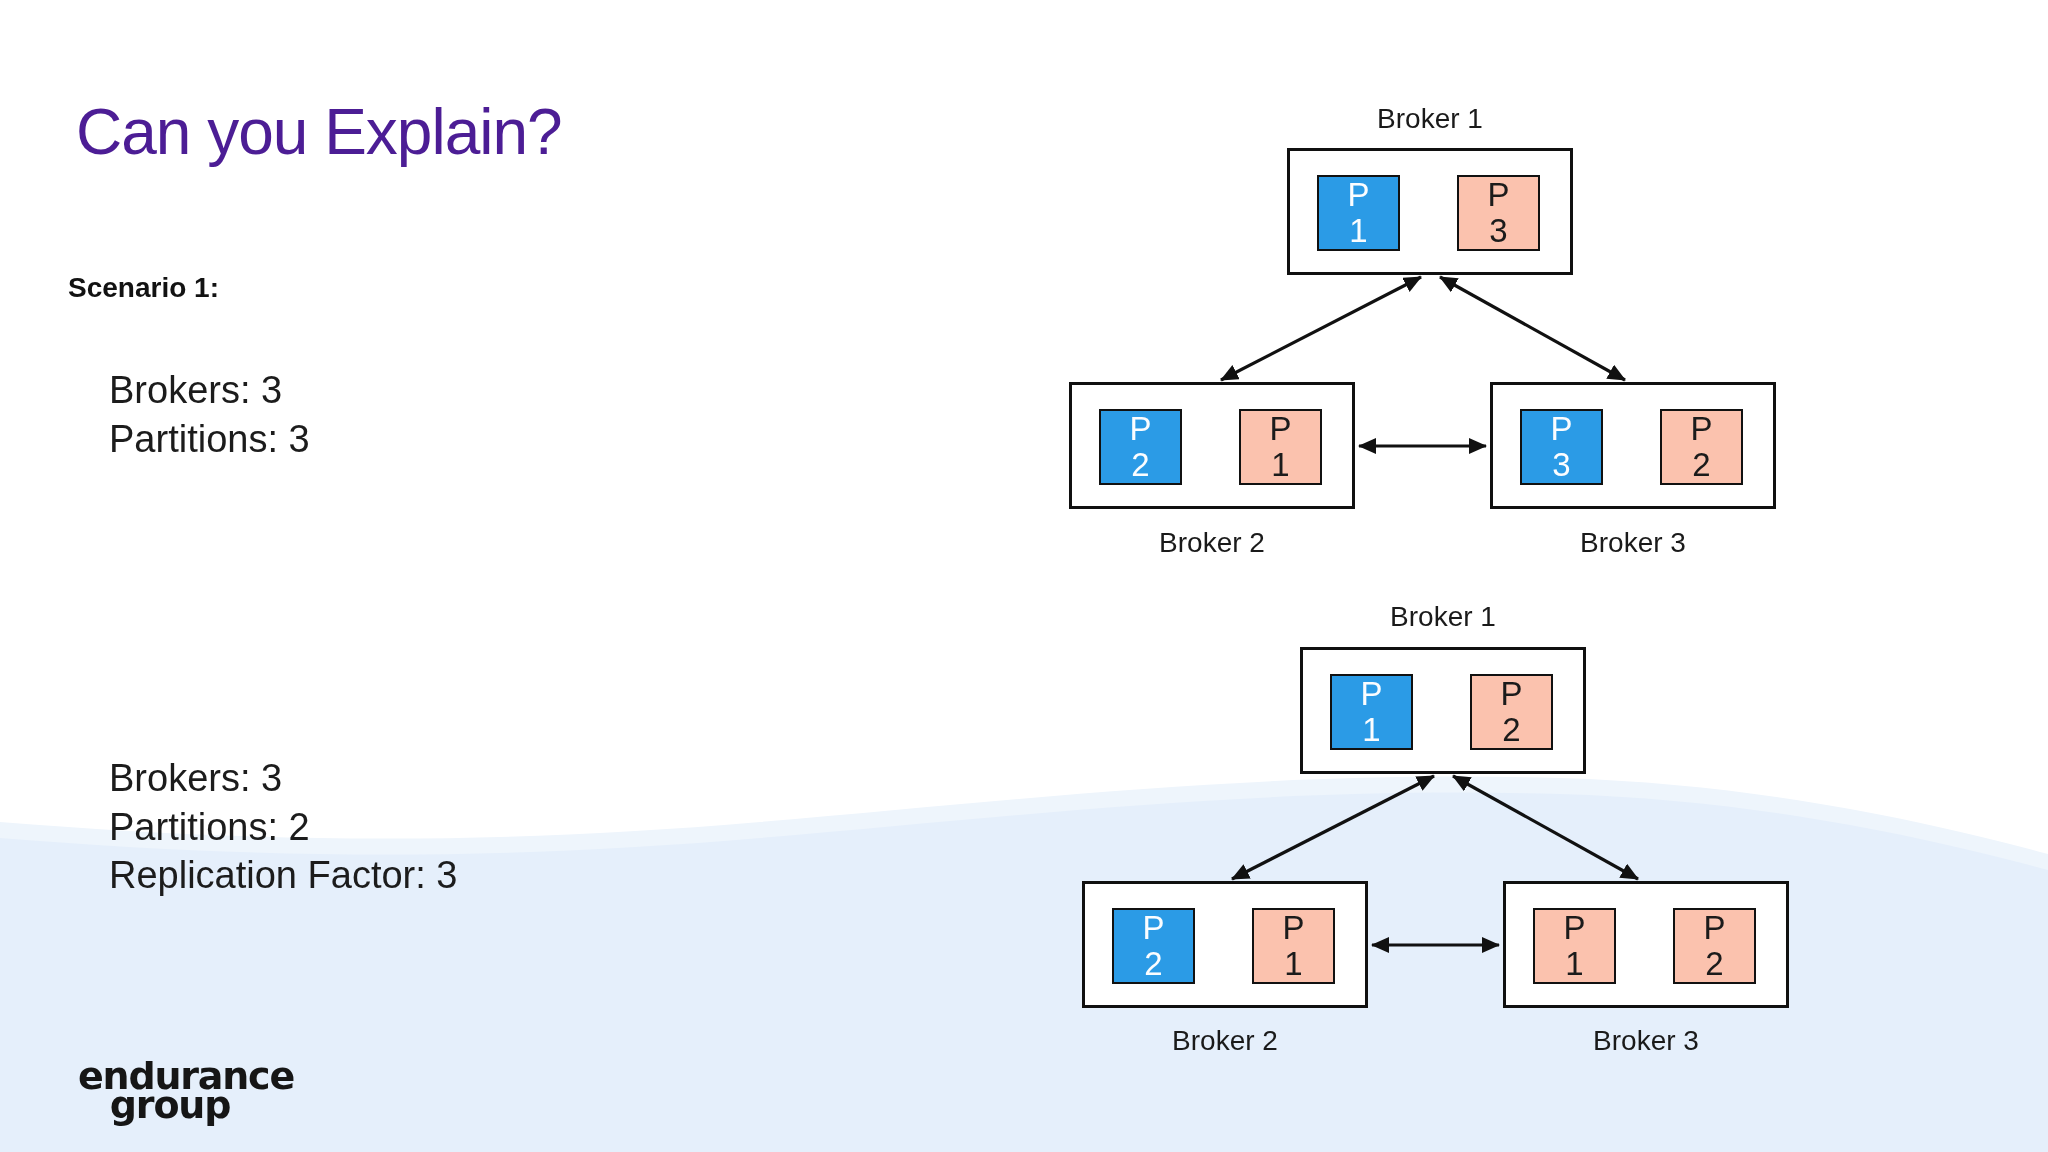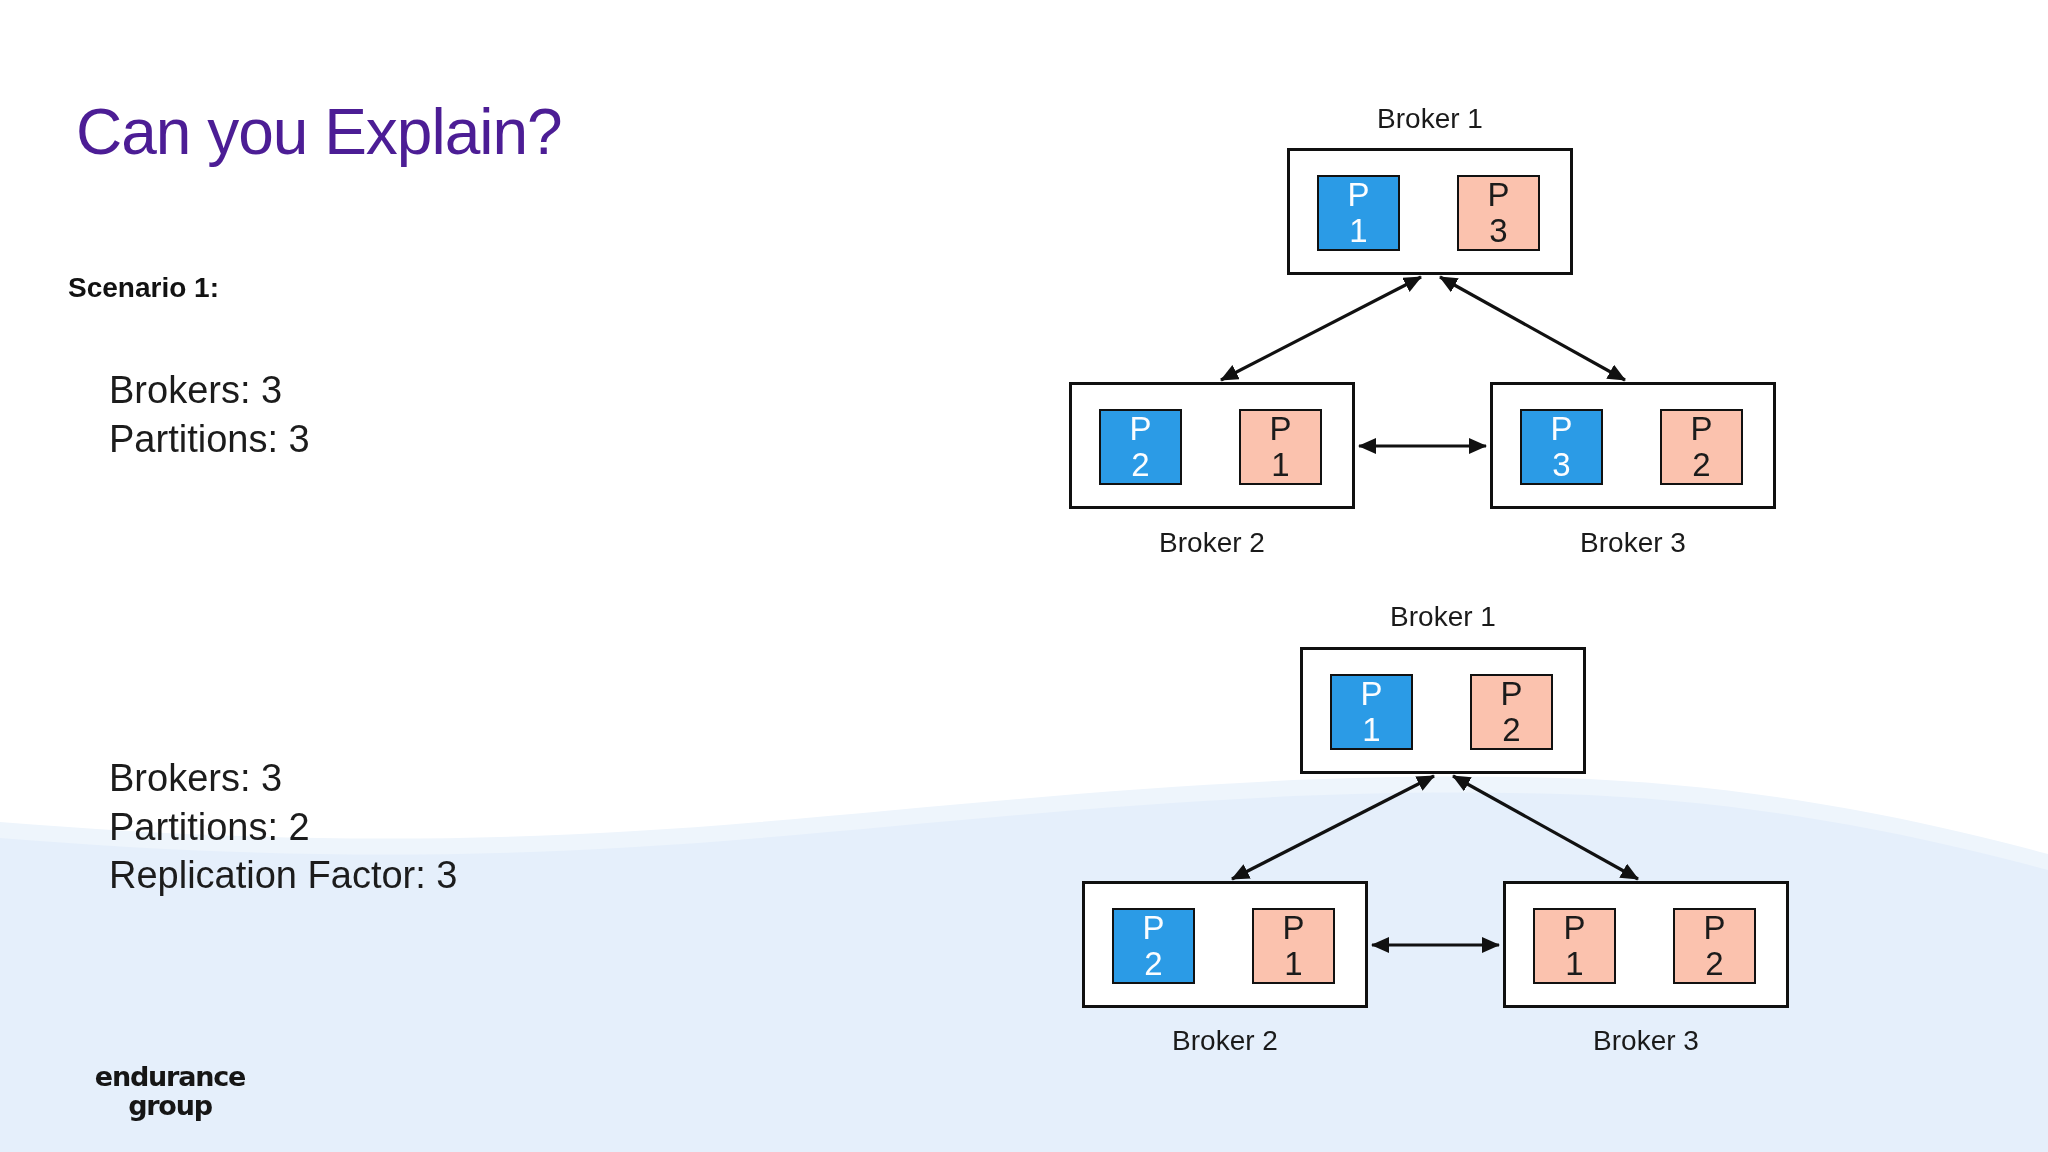--- a/index.html
+++ b/index.html
@@ -38,21 +38,21 @@
     margin-left: 29px;
   }
   #scenario1-body { top: 366px; }
   #scenario2-body { top: 754px; }
 
   
   .logo {
     position: absolute; left: 78px; top: 1062px; z-index: 4;
     font-family: "DejaVu Sans", sans-serif;
     font-weight: bold; color: #161616;
-    font-size: 27px; line-height: 29px; letter-spacing: -1.2px;
+    font-size: 38px; line-height: 29px; letter-spacing: -1.2px;
     text-align: center; width: 184px;
   }
   .logo .l1 { display: block; }
   .logo .l2 { display: block; }
 
   
   .bbox {
     position: absolute; width: 286px; height: 127px;
     background: #ffffff; border: 3px solid #101010;
     box-sizing: border-box; z-index: 3;

